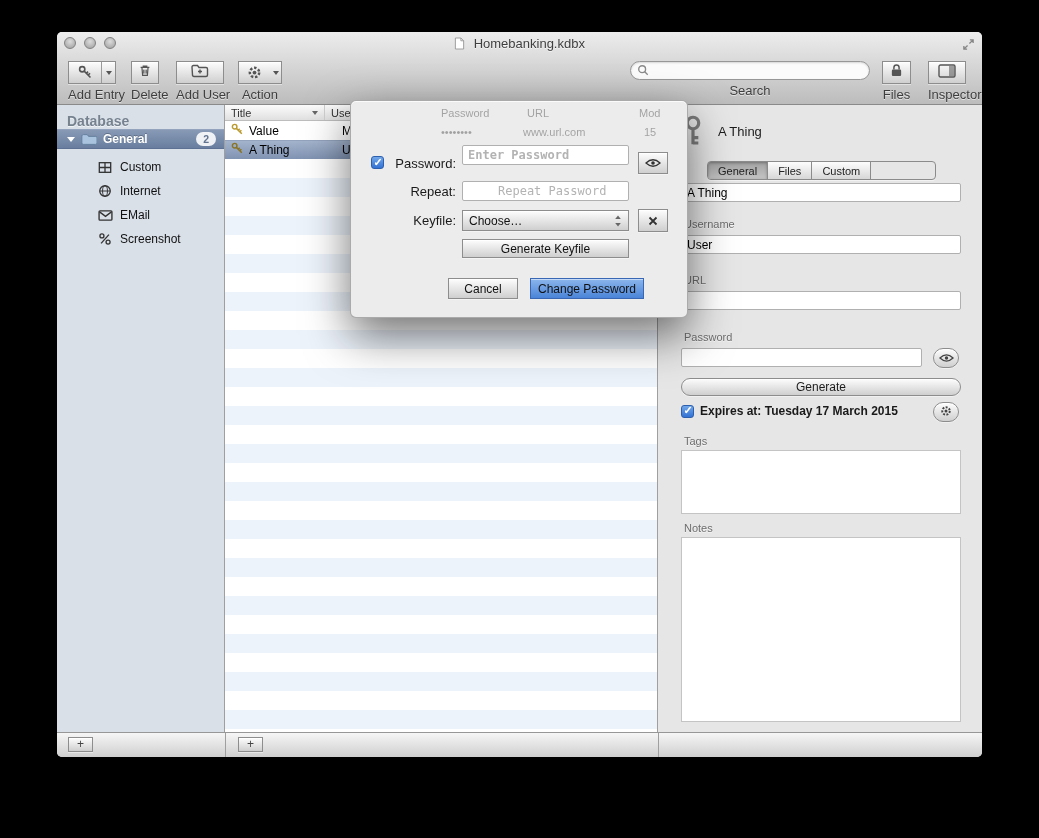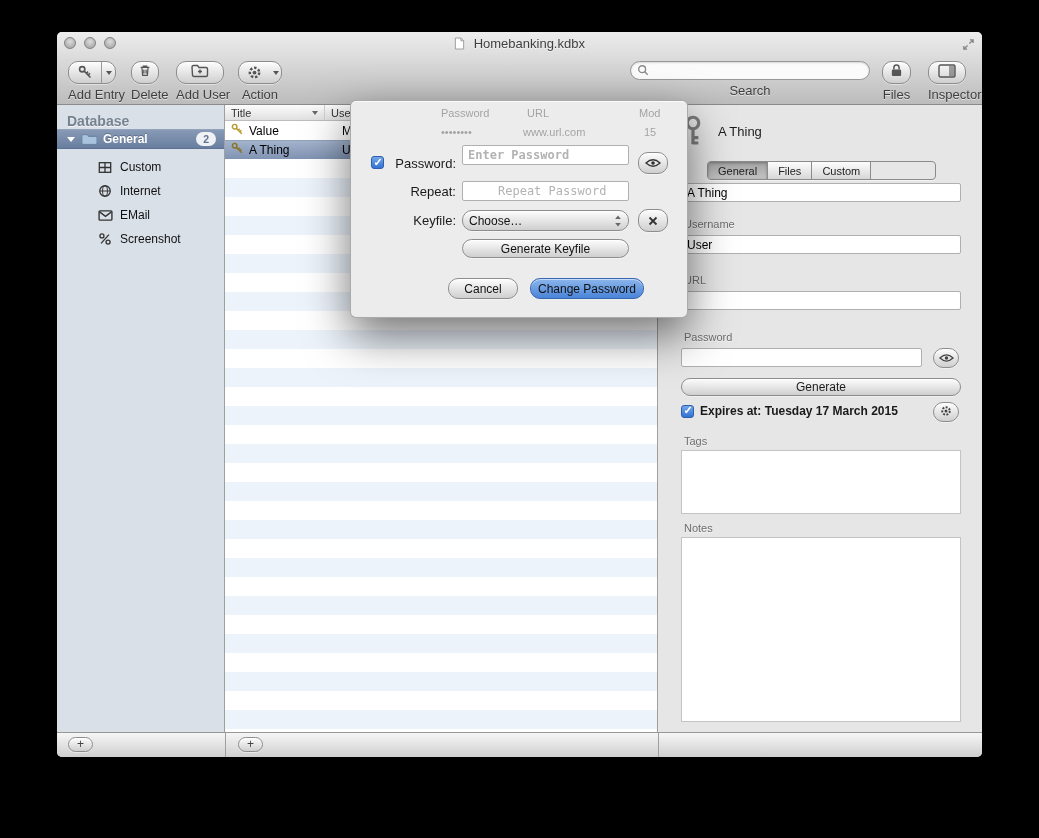--- a/index.html
+++ b/index.html
@@ -15,21 +15,21 @@
   .tl { width:12px; height:12px; border-radius:50%; border:1px solid #818181;
         background:radial-gradient(circle at 50% 35%, #dcdcdc, #9d9d9d); display:inline-block; }
   .win-title { position:absolute; left:0; right:0; top:4px; text-align:center; font-size:13px; color:#3f3f3f;
                text-shadow:0 1px 0 rgba(255,255,255,.6); }
   .win-title .doc-ic { display:inline-block; vertical-align:-2px; margin-right:5px; }
   .fs-ic { position:absolute; right:7px; top:5px; opacity:.8; }
 
   .toolbar { position:relative; height:50px; }
   .tb-item { position:absolute; top:7px; text-align:center; }
   .tb-label { margin-top:3px; font-size:13px; color:#3e3e3e; text-shadow:0 1px 0 rgba(255,255,255,.55); white-space:nowrap; }
-  .bezel { background:linear-gradient(#fdfdfd,#cfcfcf); border:1px solid #8d8d8d; border-radius:10px;
+  .bezel { background:linear-gradient(#fdfdfd,#cfcfcf); border:1px solid #8d8d8d; border-radius:0;
            box-shadow:inset 0 1px 0 rgba(255,255,255,.9), 0 1px 0 rgba(255,255,255,.45);
            display:flex; align-items:center; justify-content:center; cursor:default; }
   .tb-btn { height:23px; }
   .seg-split { display:flex; align-items:stretch; padding:0; }
   .seg-main { flex:1; display:flex; align-items:center; justify-content:center; }
   .seg-arrow { width:14px; border-left:1px solid #9a9a9a; display:flex; align-items:center; justify-content:center; }
   .dd-tri { width:0; height:0; border-left:3.5px solid transparent; border-right:3.5px solid transparent; border-top:4px solid #555; }
   .searchbox { width:240px; height:19px; border:1px solid #979797; border-radius:10px; background:#fbfbfb;
                display:flex; align-items:center; padding:0 6px; box-shadow:inset 0 1px 2px rgba(0,0,0,.15); }
   .searchbox input { border:none; outline:none; background:transparent; font-size:12px; width:100%; margin-left:4px; }

